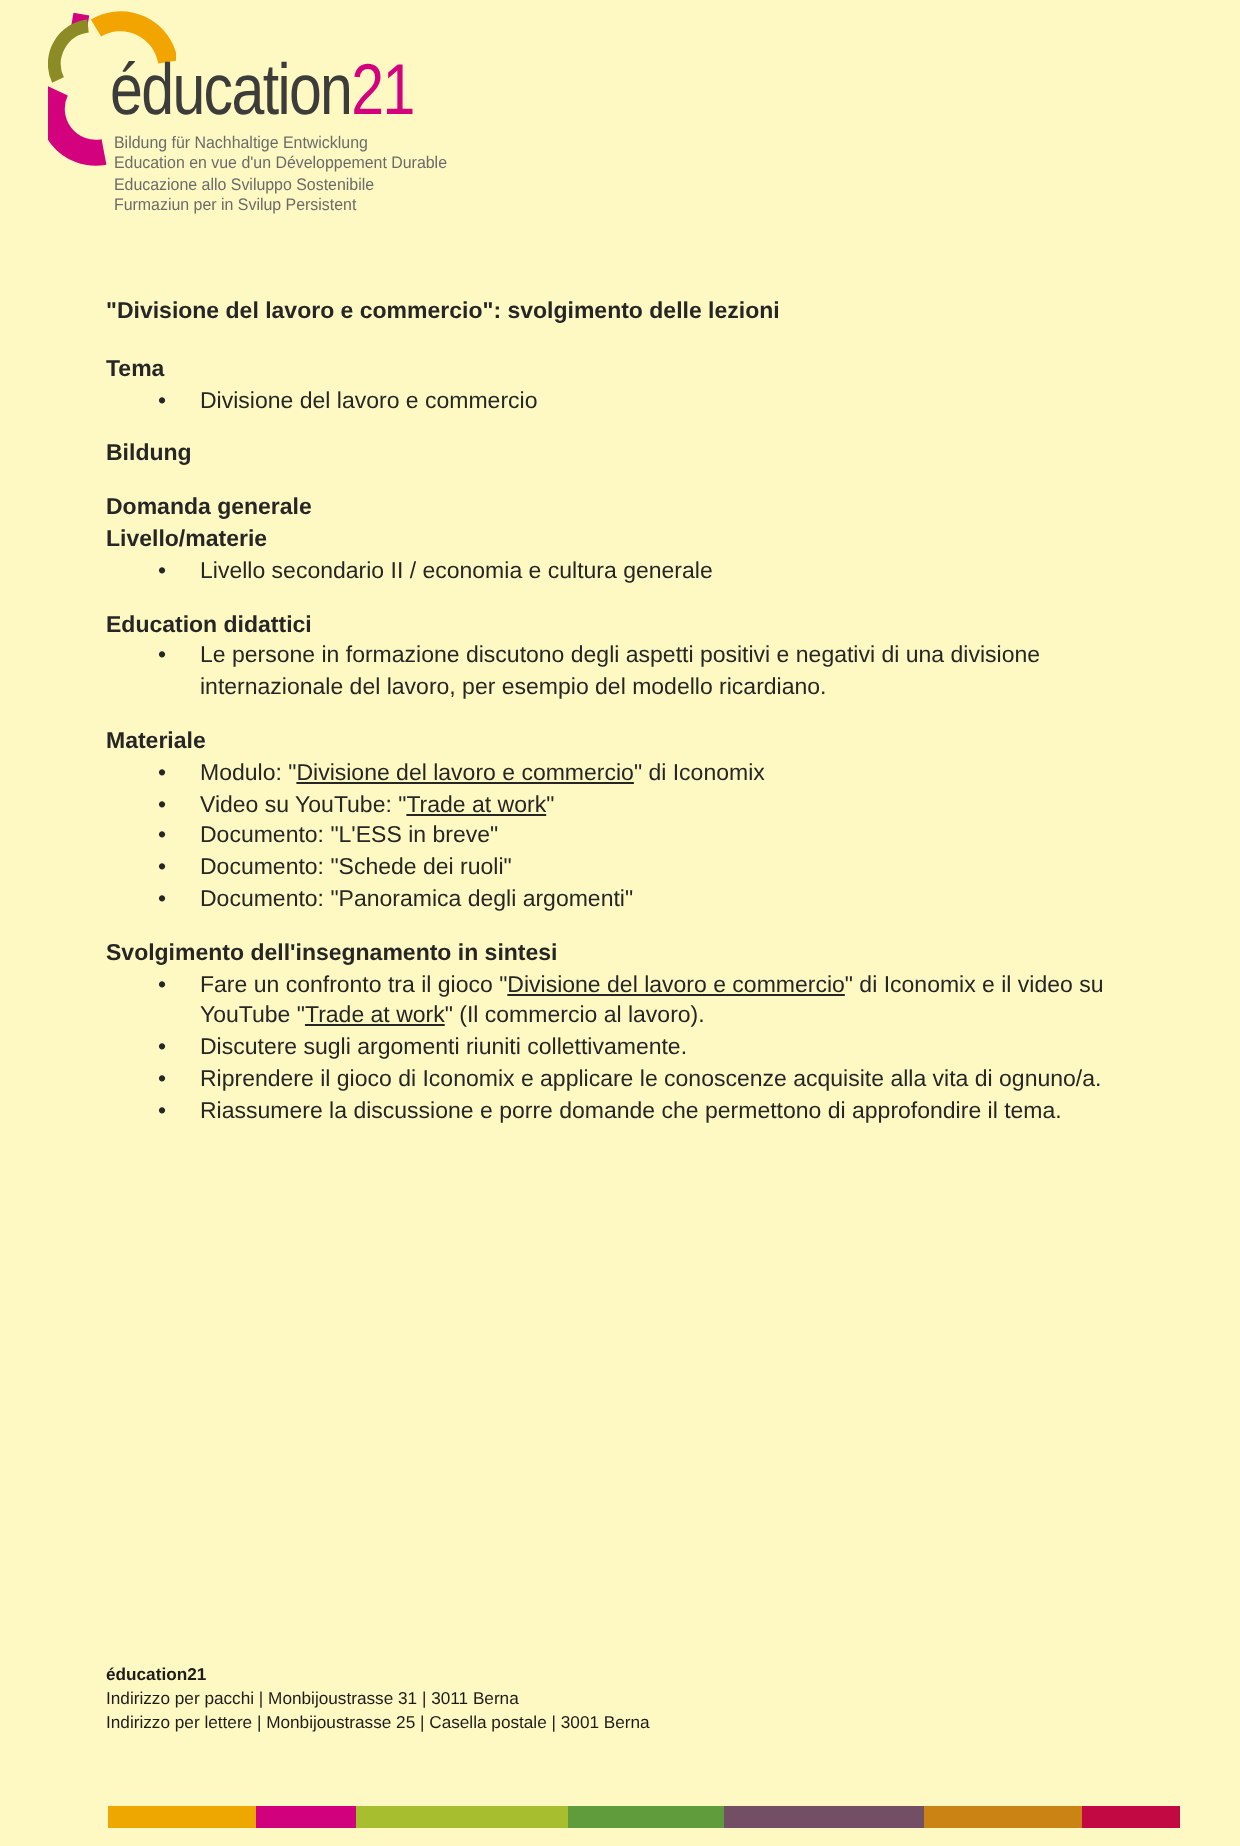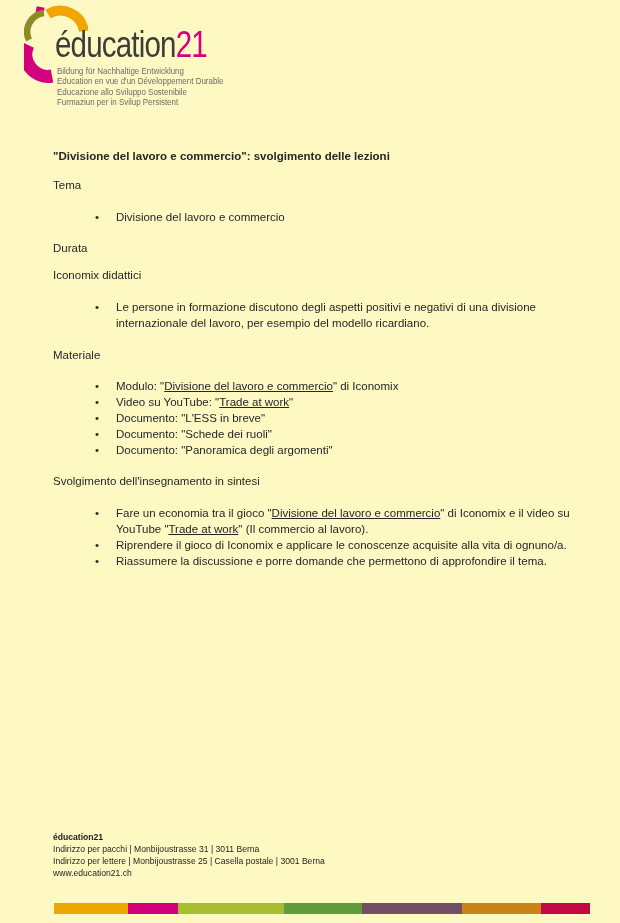--- a/index.html
+++ b/index.html
@@ -28,22 +28,22 @@
     font-size:8.4px; line-height:10.3px; color:#6b6b6a;
     transform: scaleX(0.95); transform-origin:0 0;
     white-space:nowrap;
   }
 
   
   .doc { padding:149px 30px 0 53px; font-size:11.5px; line-height:15.8px; }
   .doc-title { font-weight:bold; margin:0 0 13px 0; font-size:11.5px; }
   .section { margin-top:11px; }
   .section.flush { margin-top:0; }
-  .section-heading { font-weight:normal; }
-  .items { margin:16px; padding:0; list-style:none; max-width:537px; }
+  .section-heading { font-weight:bold; }
+  .items { margin:0; padding:0; list-style:none; max-width:537px; }
   .items li { position:relative; padding-left:47px; }
   .items li.bullet::before {
     content:"\2022";
     position:absolute; left:26px; top:0;
     font-size:11.5px;
   }
   .items li.indent::before { content:""; }
   .u { text-decoration:underline; }
 
   
@@ -79,57 +79,64 @@
   <div class="doc">
     <div class="doc-title">"Divisione del lavoro e commercio": svolgimento delle lezioni</div>
     <div id="sections">
         <div class="section">
           <div class="section-heading">Tema</div>
           <ul class="items">
             <li class="bullet"><span>Divisione del lavoro e commercio</span></li>
           </ul>
         </div>
         <div class="section">
-          <div class="section-heading">Durata</div>
+          <div class="section-heading">Bildung</div>
         </div>
         <div class="section">
+          <div class="section-heading">Domanda generale</div>
+        </div>
+        <div class="section flush">
+          <div class="section-heading">Livello/materie</div>
+          <ul class="items">
+            <li class="bullet"><span>Livello secondario II / economia e cultura generale</span></li>
+          </ul>
         </div>
         <div class="section">
-          <div class="section-heading">Iconomix didattici</div>
+          <div class="section-heading">Education didattici</div>
           <ul class="items">
             <li class="bullet"><span>Le persone in formazione discutono degli aspetti positivi e negativi di una divisione internazionale del lavoro, per esempio del modello ricardiano.</span></li>
           </ul>
         </div>
         <div class="section">
           <div class="section-heading">Materiale</div>
           <ul class="items">
             <li class="bullet"><span>Modulo: "</span><span class="u">Divisione del lavoro e commercio</span><span>" di Iconomix</span></li>
             <li class="bullet"><span>Video su YouTube: "</span><span class="u">Trade at work</span><span>"</span></li>
             <li class="bullet"><span>Documento: "L'ESS in breve"</span></li>
             <li class="bullet"><span>Documento: "Schede dei ruoli"</span></li>
             <li class="bullet"><span>Documento: "Panoramica degli argomenti"</span></li>
           </ul>
         </div>
         <div class="section">
           <div class="section-heading">Svolgimento dell'insegnamento in sintesi</div>
           <ul class="items">
-            <li class="bullet"><span>Fare un economia tra il gioco "</span><span class="u">Divisione del lavoro e commercio</span><span>" di Iconomix e il video su YouTube "</span><span class="u">Trade at work</span><span>" (Il commercio al lavoro).</span></li>
+            <li class="bullet"><span>Fare un confronto tra il gioco "</span><span class="u">Divisione del lavoro e commercio</span><span>" di Iconomix e il video su YouTube "</span><span class="u">Trade at work</span><span>" (Il commercio al lavoro).</span></li>
+            <li class="bullet"><span>Discutere sugli argomenti riuniti collettivamente.</span></li>
             <li class="bullet"><span>Riprendere il gioco di Iconomix e applicare le conoscenze acquisite alla vita di ognuno/a.</span></li>
             <li class="bullet"><span>Riassumere la discussione e porre domande che permettono di approfondire il tema.</span></li>
           </ul>
         </div>
       </div>
   </div>
 
   <div class="footer">
     <div class="fname">éducation21</div>
     <div id="footer-lines">
         <div>Indirizzo per pacchi | Monbijoustrasse 31 | 3011 Berna</div>
         <div>Indirizzo per lettere | Monbijoustrasse 25 | Casella postale | 3001 Berna</div>
-        <div>www.education21.ch</div>
       </div>
   </div>
 
   <div class="colorbar" id="colorbar">
       <div style="width: 74px; background: rgb(238, 166, 0);"></div>
       <div style="width: 50px; background: rgb(209, 1, 126);"></div>
       <div style="width: 106px; background: rgb(167, 191, 47);"></div>
       <div style="width: 78px; background: rgb(96, 156, 60);"></div>
       <div style="width: 100px; background: rgb(115, 79, 102);"></div>
       <div style="width: 79px; background: rgb(203, 132, 19);"></div>

